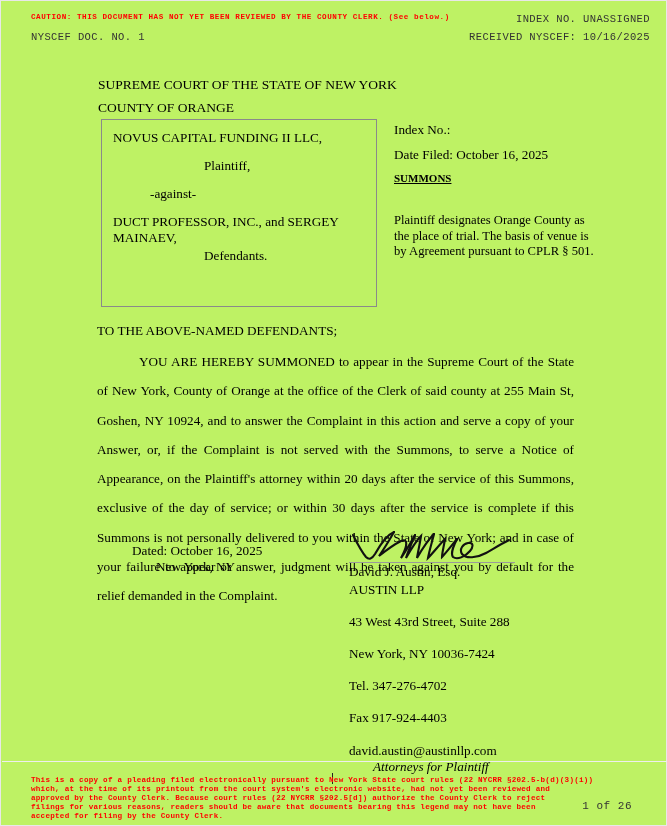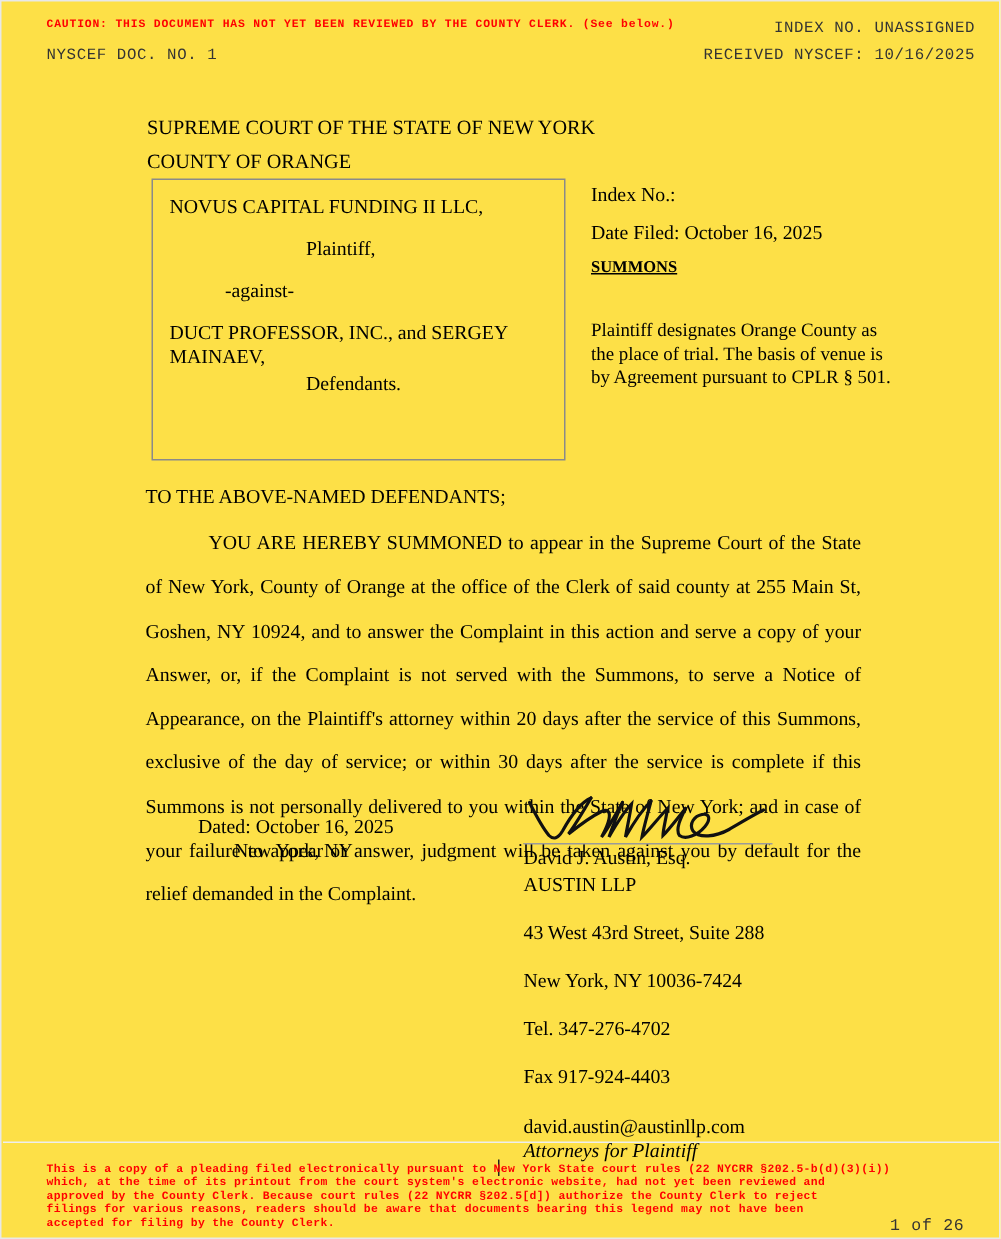--- a/index.html
+++ b/index.html
@@ -14,21 +14,21 @@
     font-family: "Liberation Serif", serif;
     color: #000000;
     overflow: hidden;
   }
 
   .page {
     position: absolute;
     left: 0; top: 0;
     width: 667px;
     height: 826px;
-    background: #fde047;
+    background: #bef264;
     box-sizing: border-box;
     border: 1px solid #e8e8e8;
   }
 
   
   .nyscef-header {
     position: absolute;
     left: 0; top: 0;
     width: 667px;
     height: 50px;
@@ -244,20 +244,21 @@
     font-size: 13.2px;
     line-height: 16.2px;
     white-space: nowrap;
     margin-top: 16px;
   }
   .sig-role {
     font-size: 13.2px;
     line-height: 16.2px;
     font-style: italic;
     white-space: nowrap;
+    margin-left: 24px;
   }
 
   
   .footer-rule {
     position: absolute;
     left: 1px;
     top: 760px;
     width: 665px;
     height: 1px;
     background: #eeeeee;
@@ -270,28 +271,27 @@
     font-family: "Liberation Mono", monospace;
     font-size: 7.6px;
     font-weight: bold;
     line-height: 8.9px;
     letter-spacing: 0.25px;
     color: #ff0000;
   }
   .footer-legend .lgd-line { display: block; white-space: nowrap; }
   .page-number {
     position: absolute;
-    right: 23px;
+    right: 34px;
     top: 799px;
     font-family: "Liberation Mono", monospace;
     font-size: 11px;
     letter-spacing: 0.5px;
     color: #333333;
     white-space: nowrap;
-    margin-top: 12px;
   }
   .cursor-caret {
     position: absolute;
     left: 331px;
     top: 772px;
     width: 1px;
     height: 11px;
     background: #222222;
   }
 </style>

